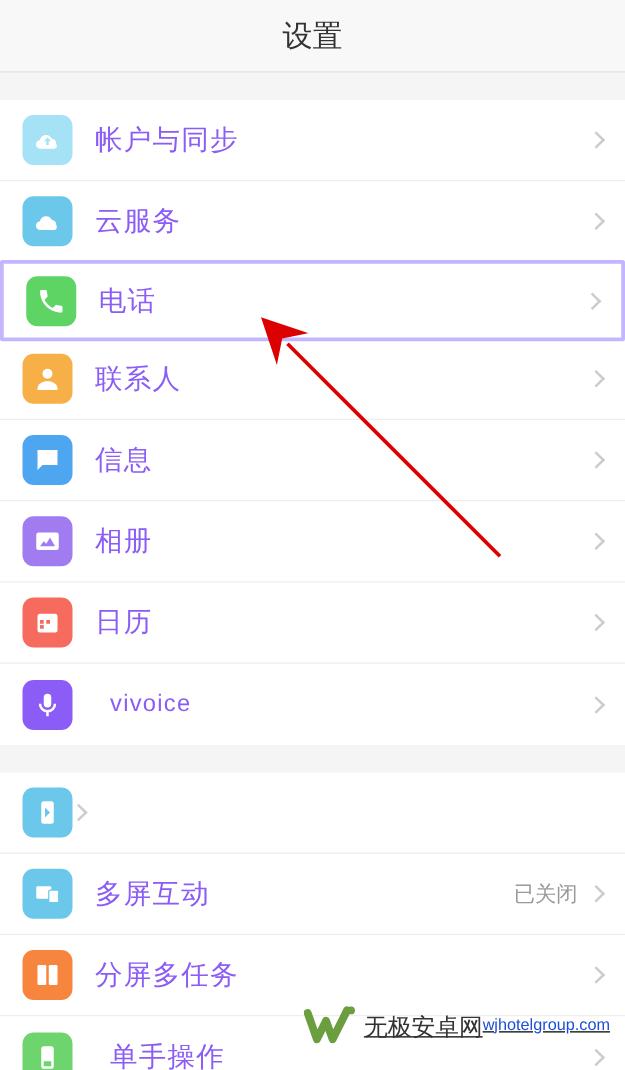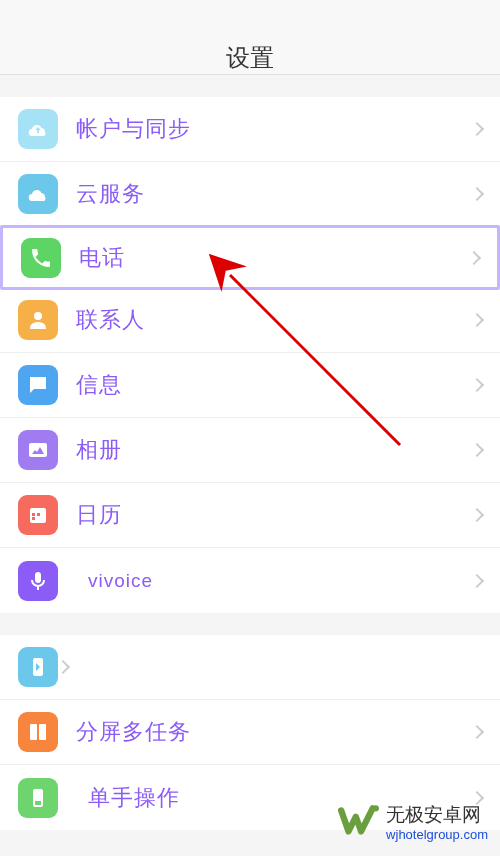--- a/index.html
+++ b/index.html
@@ -5,24 +5,24 @@
     * { margin: 0; padding: 0; box-sizing: border-box; }
     body {
       width: 500px;
       height: 856px;
       background: #f5f5f5;
       font-family: "KaiTi", "STKaiti", "楷体", serif;
       position: relative;
       overflow: hidden;
     }
     .header {
-      height: 75px;
+      height: 58px;
       background: #f8f8f8;
       display: flex;
-      align-items: flex-end;
+      align-items: center;
       justify-content: center;
       border-bottom: 1px solid #e0e0e0;
     }
     .header-title {
       font-size: 24px;
       color: #333;
     }
     .section {
       background: #fff;
       margin-top: 22px;
@@ -88,22 +88,22 @@
       align-items: center;
       z-index: 20;
     }
     .wm-logo {
       width: 42px;
       height: 42px;
       margin-right: 6px;
     }
     .wm-text {
       display: flex;
-      flex-direction: column;
       line-height: 1.2;
+      text-decoration: underline;
     }
     .wm-title {
       font-size: 19px;
       color: #333;
       font-family: "Microsoft YaHei", sans-serif;
       font-weight: 500;
     }
     .wm-url {
       font-size: 13px;
       color: #1d4ed8;
@@ -200,20 +200,31 @@
 </div>
 
 <div class="section">
   <div class="row">
     <div class="icon" style="background:#6cc8ea">
       <svg viewBox="0 0 24 24" fill="#fff">
           <rect x="7" y="3" width="10" height="18" rx="2"></rect>
           <path fill="#6cc8ea" d="M10 8l4 4-4 4z"></path>
         </svg>
     </div>
+    <span class="chev"></span>
+  </div>
+  <div class="row">
+    <div class="icon" style="background:#6cc8ea">
+      <svg viewBox="0 0 24 24" fill="#fff">
+          <rect x="3" y="6" width="12" height="10" rx="1"></rect>
+          <rect x="13" y="9" width="8" height="10" rx="1" stroke="#6cc8ea" stroke-width="1"></rect>
+        </svg>
+    </div>
+    <span class="label">多屏互动</span>
+    <span class="status">已关闭</span>
     <span class="chev"></span>
   </div>
   <div class="row">
     <div class="icon" style="background:#f7853e">
       <svg viewBox="0 0 24 24" fill="#fff">
           <rect x="4" y="4" width="7" height="16" rx="1"></rect>
           <rect x="13" y="4" width="7" height="16" rx="1"></rect>
         </svg>
     </div>
     <span class="label">分屏多任务</span>

